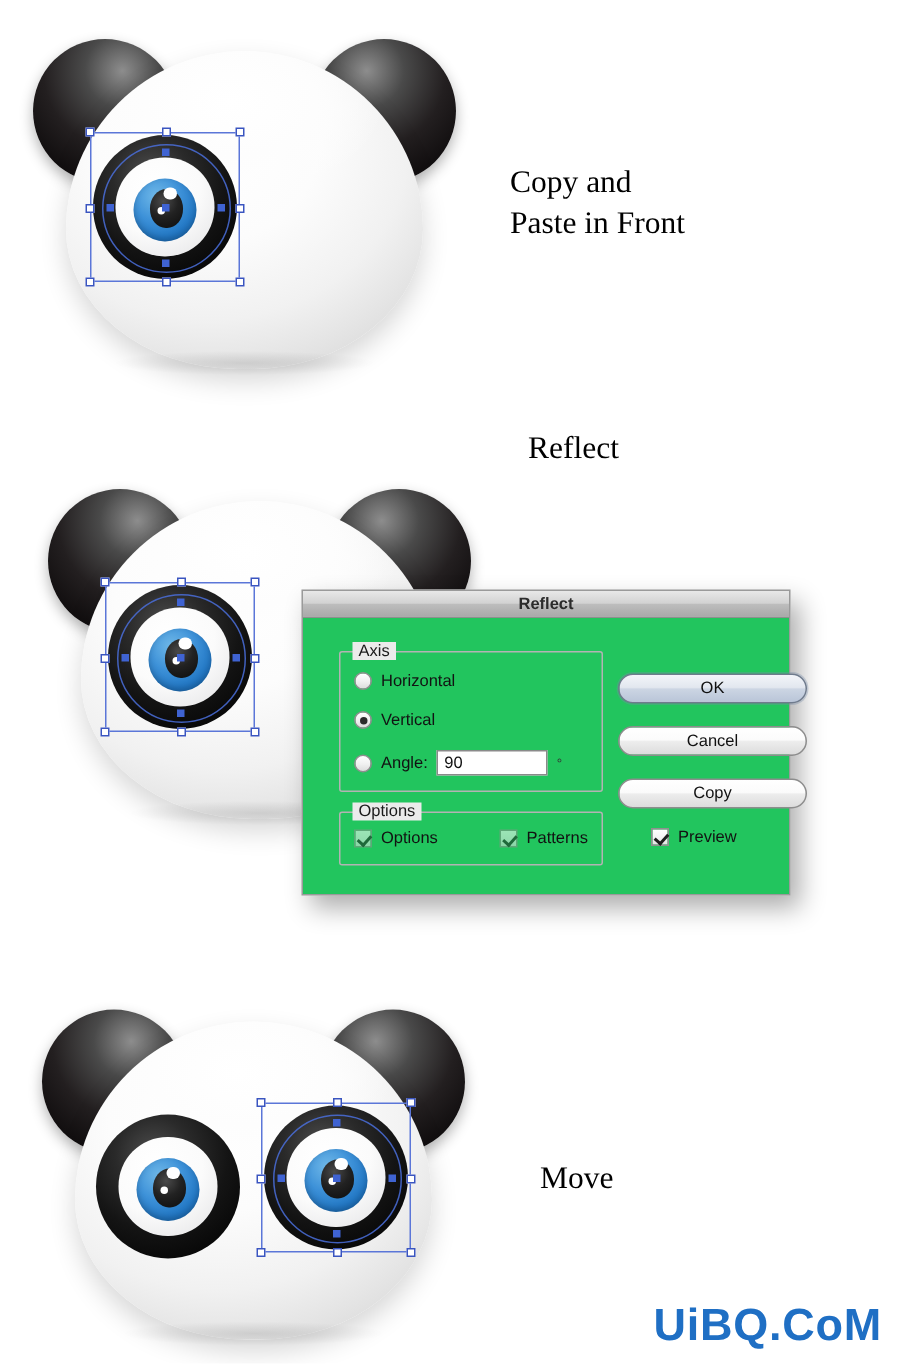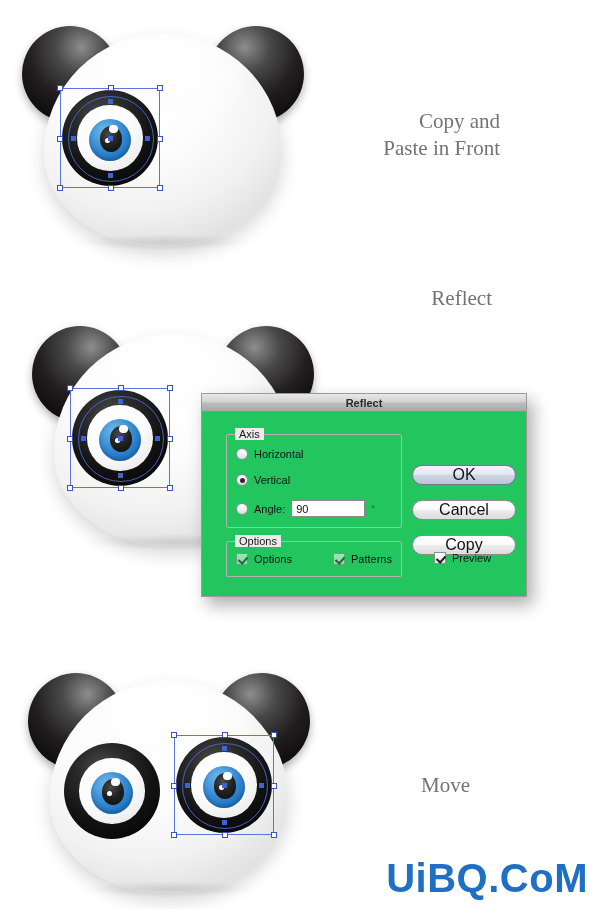--- a/index.html
+++ b/index.html
@@ -149,24 +149,24 @@
     width: 5px;
     height: 5px;
     background: #3f63d2;
     box-sizing: border-box;
   }
 
   
   .step-label {
     position: absolute;
     font-family: "Liberation Serif", serif;
-    color: #737373;
+    color: #000000;
     font-size: 21px;
     line-height: 27px;
-    text-align: right;
+    text-align: left;
     white-space: pre-line;
   }
 
   
   .dialog {
     position: absolute;
     left: 201px;
     top: 393px;
     width: 326px;
     height: 204px;
@@ -271,45 +271,44 @@
     height: 7px;
     border: solid #1e1e1e;
     border-width: 0 2px 2px 0;
     transform: rotate(42deg);
   }
   .checkbox.dim { opacity: 0.55; }
   .dim-text { color: #6e6e6e; }
 
   .btn {
     position: absolute;
-    width: 104px;
+    width: 126px;
     height: 20px;
     border-radius: 10px;
     border: 1px solid #8d8d8d;
     box-sizing: border-box;
     background: linear-gradient(to bottom, #ffffff 0%, #fbfbfb 46%, #ededed 52%, #dcdcdc 100%);
-    font-size: 16px;
+    font-size: 11px;
     color: #111111;
     display: flex;
     align-items: center;
     justify-content: center;
-    margin-top: 16px;
   }
   .btn.default {
     background: linear-gradient(to bottom, #f3f5f9 0%, #e2e7ef 46%, #ccd5e3 52%, #b9c5d8 100%);
     border-color: #6f7b8d;
     box-shadow: 0 0 0 1px rgba(120,140,170,0.35);
   }
 
   .watermark {
     position: absolute;
     right: 12px;
     bottom: 8px;
     font-family: "Liberation Sans", sans-serif;
-    font-size: 40px;
+    font-size: 30px;
     font-weight: bold;
     color: #1f6fc4;
     letter-spacing: 0.5px;
   }
 </style>
 </head>
 <body>
 
 <div class="panda" style="left:18px; top:18px;">
   <div class="ear ear-left"></div>

